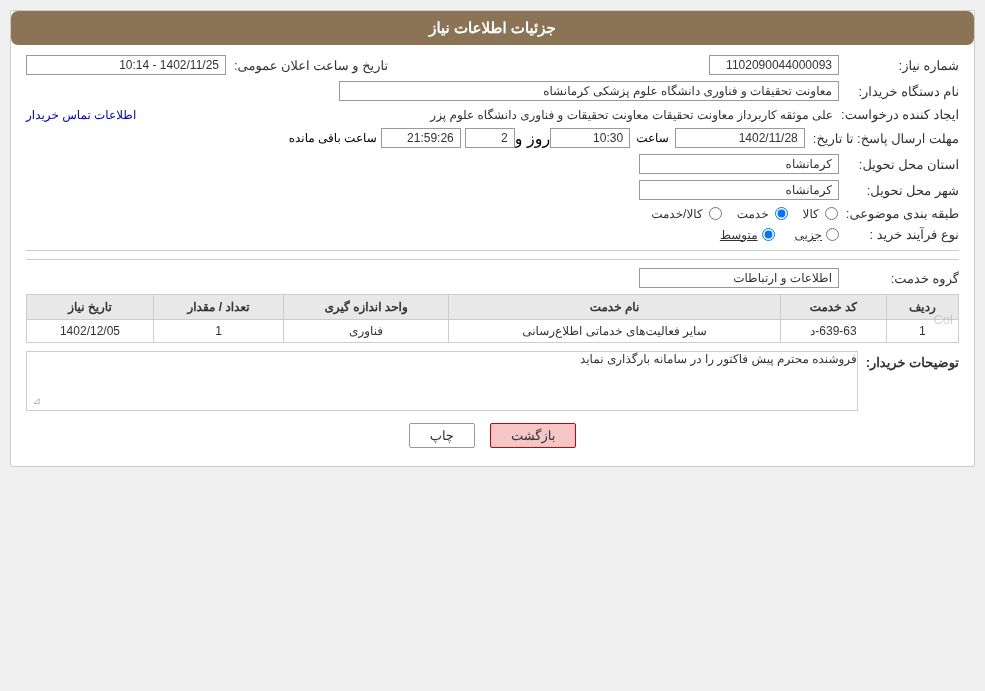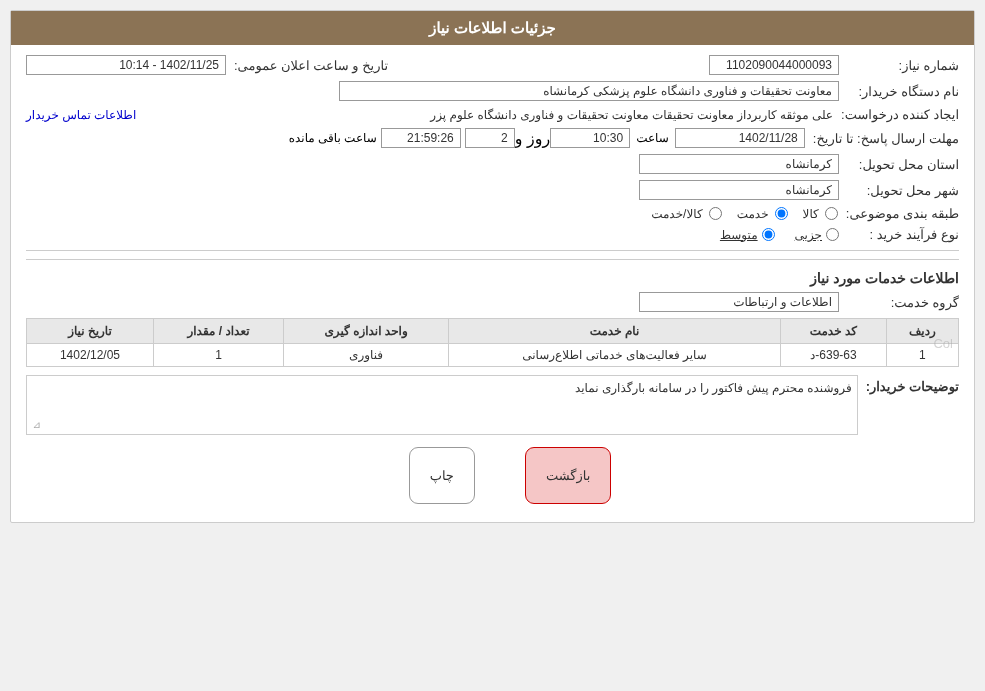--- a/index.html
+++ b/index.html
@@ -20,20 +20,21 @@
       border: 1px solid #ccc;
       border-radius: 2px;
     }
     .header-bar {
       background: #8B7355;
       color: #fff;
       text-align: center;
       padding: 8px 12px;
       font-size: 15px;
       font-weight: bold;
+      border-radius: 7px;
     }
     .content {
       padding: 10px 15px;
     }
     .form-row {
       display: flex;
       align-items: center;
       margin-bottom: 6px;
       direction: rtl;
     }
@@ -164,21 +165,20 @@
       text-align: right;
       padding-left: 8px;
       font-size: 13px;
       color: #333;
       padding-top: 4px;
     }
     .buyer-notes-content {
       flex: 1;
       border: 1px solid #ccc;
       min-height: 60px;
-      padding: 5px;
       font-size: 12px;
       color: #333;
       background: #fff;
       position: relative;
     }
     .resize-handle {
       position: absolute;
       bottom: 2px;
       left: 2px;
       width: 12px;
@@ -188,27 +188,26 @@
       line-height: 1;
     }
 
     .button-row {
       display: flex;
       justify-content: center;
       gap: 15px;
       margin: 12px 0 8px 0;
     }
     .btn {
-      padding: 20px 20px;
+      padding: 4px 20px;
       font-size: 13px;
       font-family: Tahoma, Arial, sans-serif;
       cursor: pointer;
       border: 1px solid #999;
-      border-radius: 9px;
-      margin-left: 35px;
+      border-radius: 2px;
     }
     .btn-print {
       background: #fff;
       color: #333;
     }
     .btn-back {
       background: #f5c6c6;
       color: #333;
       border-color: #c00;
     }
@@ -305,21 +304,20 @@
             <span>متوسط</span>
           </div>
         </div>
       </div>
 
       <hr class="section-divider">
 
 
       <hr class="section-divider">
 
-      <div class="section-title">اطلاعات خدمات مورد نیاز</div>
 
       <div class="service-group-row form-row">
         <span class="label-cell">گروه خدمت:</span>
         <input class="input-box" style="width: 200px;" type="text" readonly="" value="اطلاعات و ارتباطات">
       </div>
 
       <div style="position:relative;">
         <table class="table-container">
           <thead>
             <tr>

